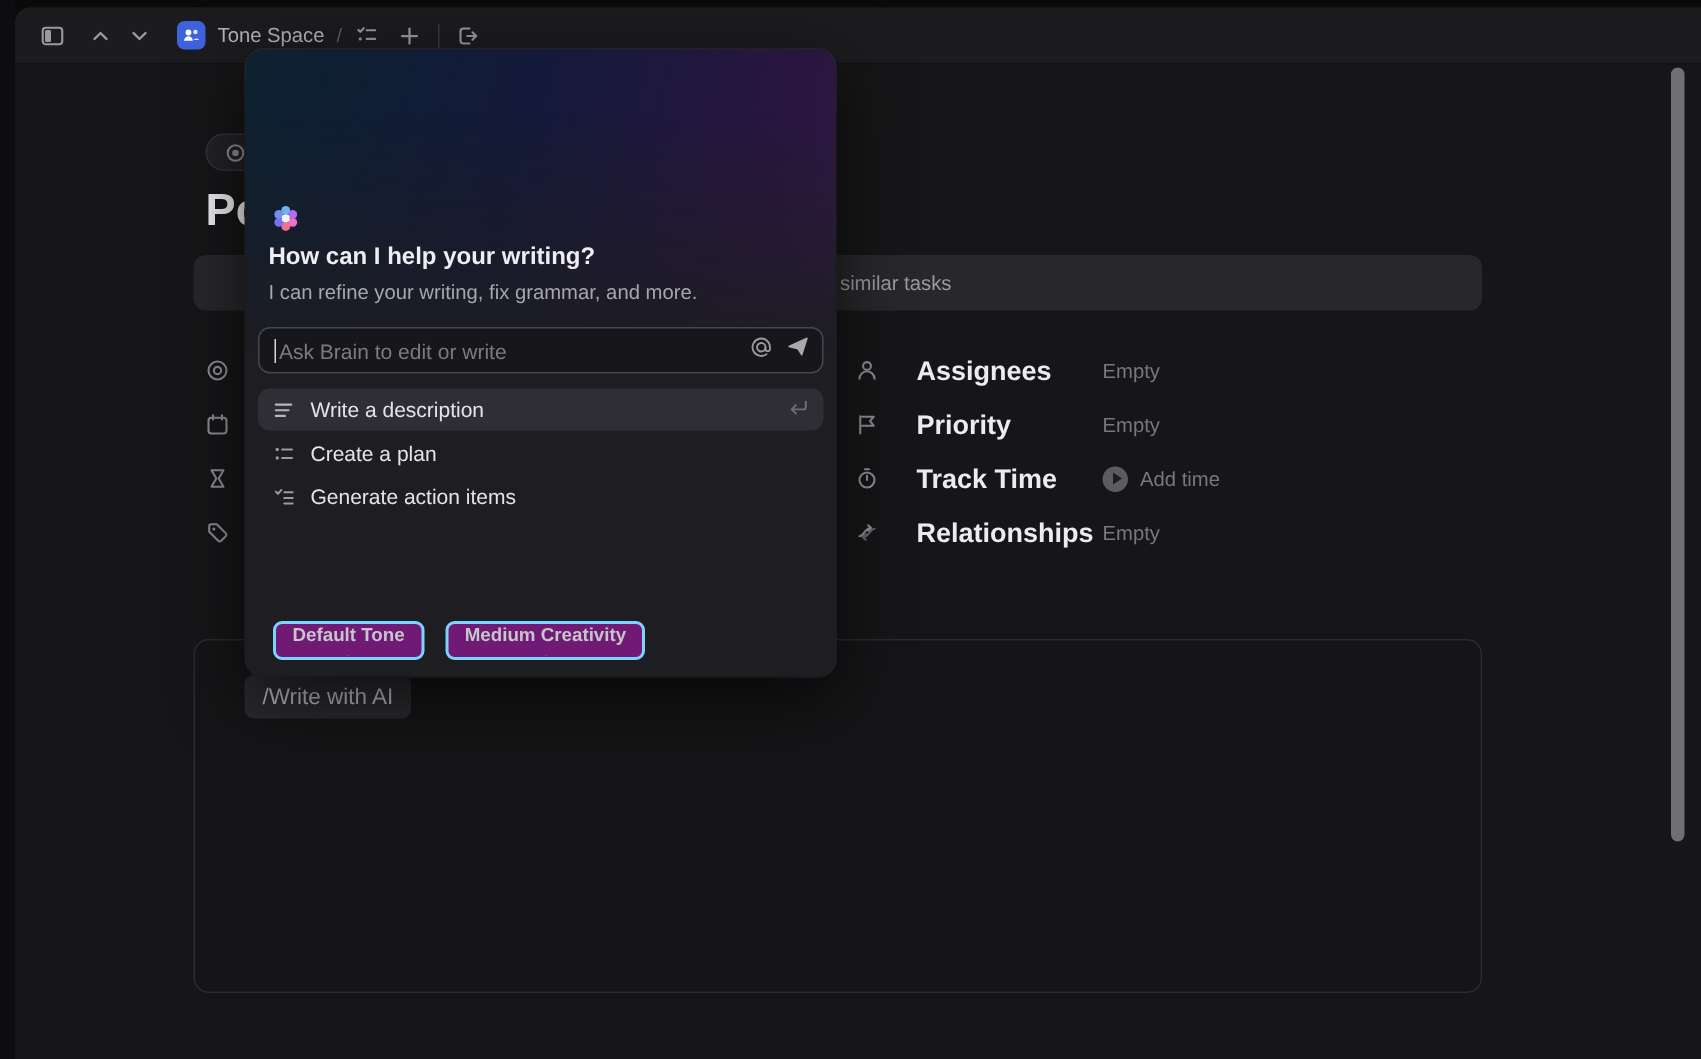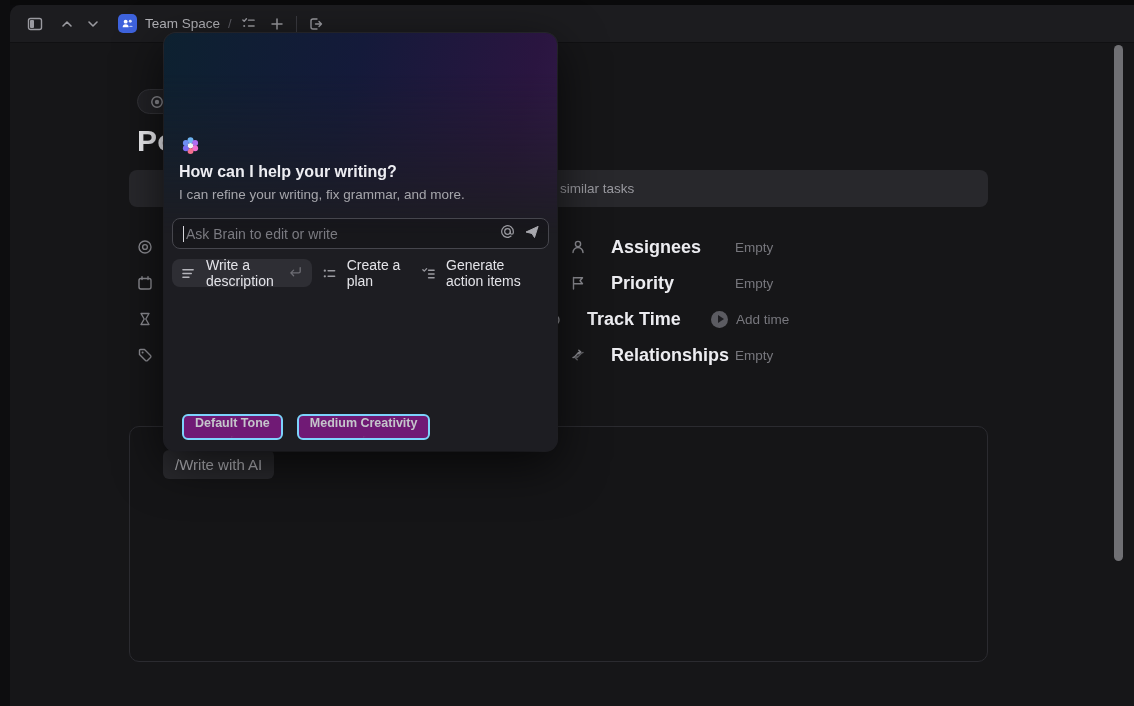--- a/index.html
+++ b/index.html
@@ -51,21 +51,21 @@
     -webkit-mask-image:linear-gradient(180deg, #000 20%, rgba(0,0,0,.55) 60%, transparent 100%); mask-image:linear-gradient(180deg, #000 20%, rgba(0,0,0,.55) 60%, transparent 100%); }
   .popup-flower { position:absolute; left:17px; top:103px; }
   .popup-heading { position:absolute; left:15px; top:130px; font-size:16px; font-weight:700; color:#ededf2; }
   .popup-sub { position:absolute; left:15px; top:154px; font-size:13.5px; color:#a6a6ac; }
   .popup-input { position:absolute; left:8px; top:185px; width:377px; height:31px; border:1px solid #46464d; border-radius:8px; background:rgba(18,18,22,.55); display:flex; align-items:center; padding:0 8px 0 10px; }
   .caret { width:1px; height:16px; background:#d8d8de; margin-right:2px; }
   .popup-input input { flex:1; background:transparent; border:none; outline:none; color:#e6e6ea; font-size:14px; font-family:"Liberation Sans", sans-serif; }
   .popup-input input::placeholder { color:#7a7a81; }
   .input-actions { display:flex; align-items:center; gap:9px; color:#9a9aa0; }
 
-  .options { position:absolute; left:8px; top:226px; width:377px; display:flex; gap:1px; }
+  .options { position:absolute; left:8px; top:226px; width:377px; display:flex; flex-direction:column; gap:1px; }
   .option { height:28px; display:flex; align-items:center; gap:10px; padding:0 9px; border-radius:8px; font-size:14px; color:#e3e3e8; }
   .option.selected { background:#2e2e34; }
   .option .opt-icon { width:16px; height:16px; display:flex; align-items:center; justify-content:center; color:#9a9aa0; }
   .option .return { margin-left:auto; color:#6d6d74; }
 
   .popup-bottom { position:absolute; left:18px; top:381px; display:flex; gap:14px; }
   .pill-btn { height:26px; display:flex; align-items:center; gap:6px; padding:0 11px; background:#701a75; border:2px solid #7dd3fc; border-radius:6px; font-size:12.5px; font-weight:600; color:#c5c5cb;flex-direction:column; }
   .pill-btn svg { color:#8d8d93; }
 </style>
 </head>
@@ -96,21 +96,21 @@
           </svg>
       </div>
       <div class="avatar">
         <svg width="13" height="13" viewBox="0 0 14 14">
             <circle cx="5" cy="5" r="2.1" fill="#fff"></circle>
             <path d="M1.8 11 a3.2 3.2 0 0 1 6.4 0 Z" fill="#fff"></path>
             <circle cx="10" cy="4.6" r="1.6" fill="#fff" opacity=".85"></circle>
             <path d="M8.6 10.4 a2.6 2.6 0 0 1 4.2 0 Z" fill="#fff" opacity=".85"></path>
           </svg>
       </div>
-      <span class="crumb-space">Team Space</span>
+      <span class="crumb-space">Tone Space</span>
       <span class="crumb-sep">/</span>
       <div class="tb-icon" style="width:18px;">
         <svg width="15" height="15" viewBox="0 0 16 16">
             <path d="M2 4.2 L3.4 5.6 L5.8 3" fill="none" stroke="#9a9aa0" stroke-width="1.5" stroke-linecap="round" stroke-linejoin="round"></path>
             <line x1="8" y1="4.4" x2="14" y2="4.4" stroke="#9a9aa0" stroke-width="1.5" stroke-linecap="round"></line>
             <circle cx="3.4" cy="10.6" r="1.1" fill="#9a9aa0"></circle>
             <line x1="8" y1="10.6" x2="14" y2="10.6" stroke="#9a9aa0" stroke-width="1.5" stroke-linecap="round"></line>
           </svg>
       </div>
       <div class="tb-gap"></div>
@@ -200,21 +200,21 @@
     </div>
     <div class="field-row" style="left:560px; top:266px;">
       <span class="field-icon">
           <svg width="16" height="16" viewBox="0 0 16 16">
             <path d="M3.5 14 V2.5 M3.5 2.8 H12.5 L10 5.8 L12.5 8.8 H3.5" fill="none" stroke="#8d8d93" stroke-width="1.4" stroke-linecap="round" stroke-linejoin="round"></path>
           </svg>
         </span>
       <span class="field-label">Priority</span>
       <span class="field-value">Empty</span>
     </div>
-    <div class="field-row" style="left:536px; top:302px;">
+    <div class="field-row" style="left:560px; top:302px;">
       <span class="field-icon">
           <svg width="16" height="16" viewBox="0 0 16 16">
             <circle cx="8" cy="9" r="5" fill="none" stroke="#8d8d93" stroke-width="1.4"></circle>
             <line x1="6.6" y1="1.8" x2="9.4" y2="1.8" stroke="#8d8d93" stroke-width="1.4" stroke-linecap="round"></line>
             <line x1="8" y1="9" x2="8" y2="6.2" stroke="#8d8d93" stroke-width="1.4" stroke-linecap="round"></line>
           </svg>
         </span>
       <span class="field-label">Track Time</span>
       <span class="field-value">
         <span class="play-circle">

